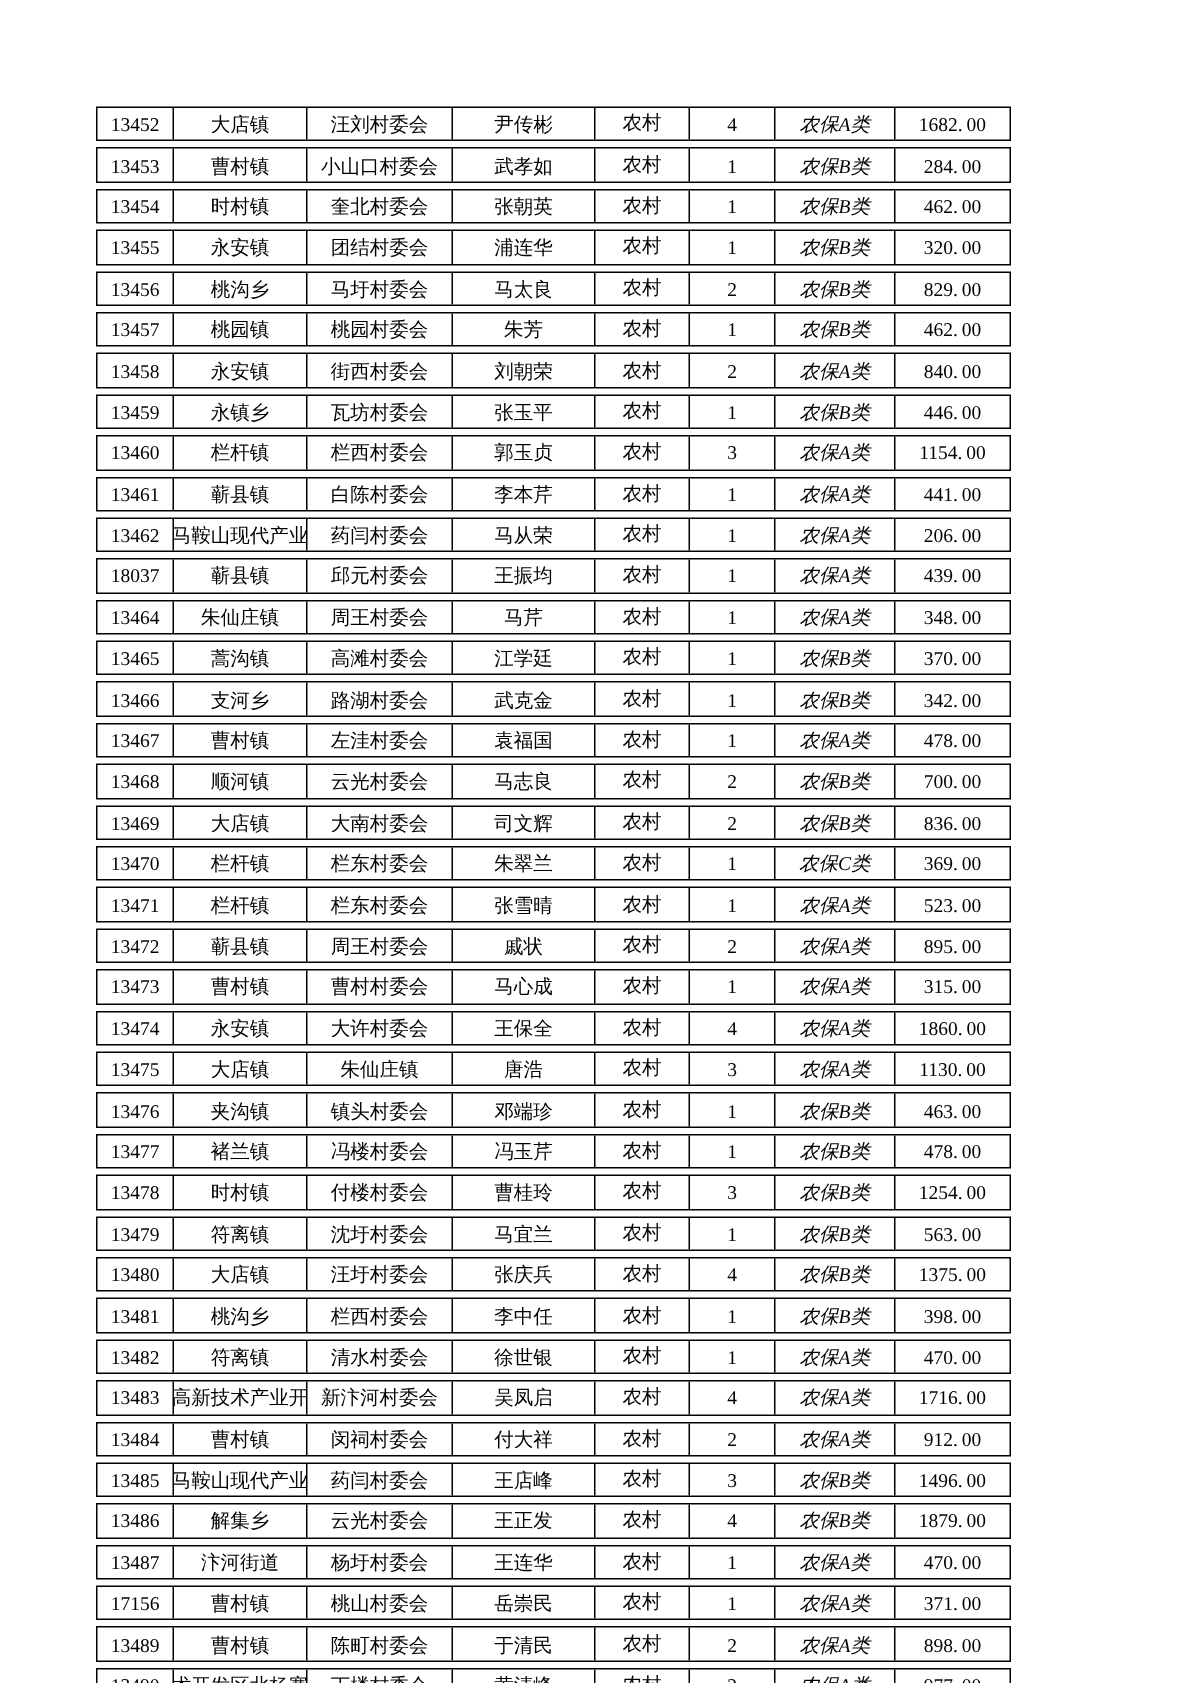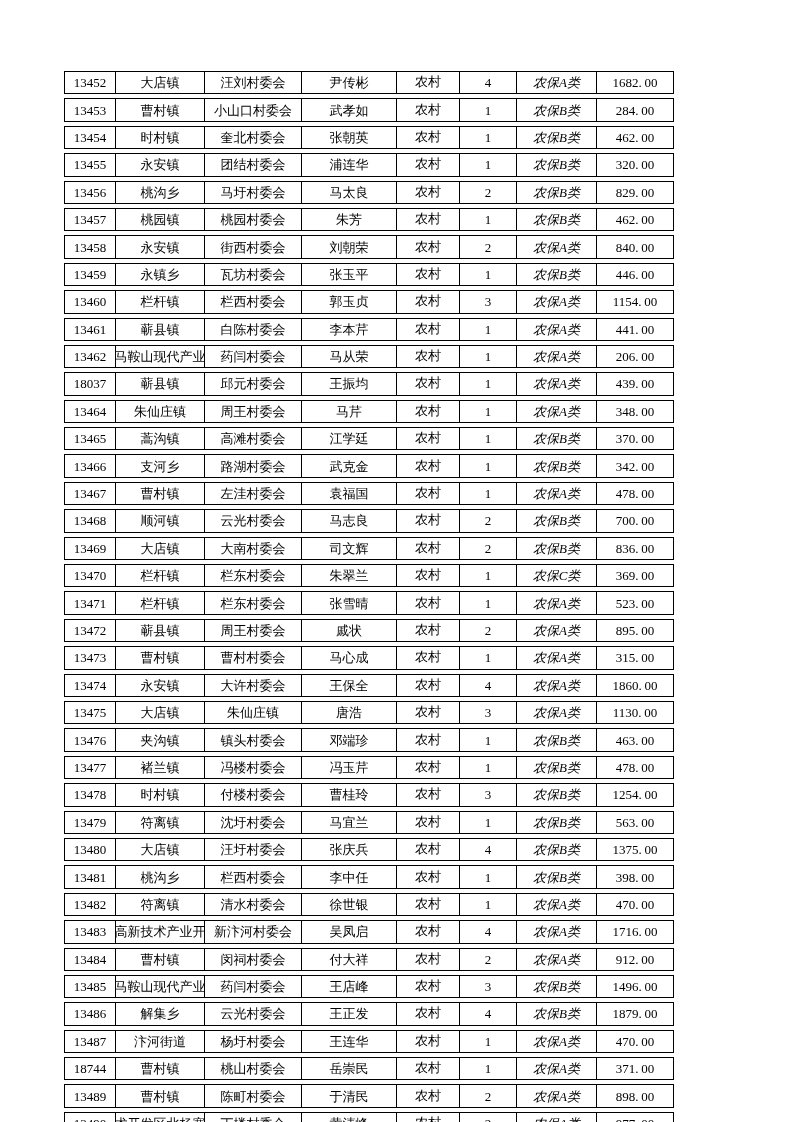--- a/index.html
+++ b/index.html
@@ -443,21 +443,21 @@
     <div class="cell c1">汴河街道</div>
     <div class="cell c2">杨圩村委会</div>
     <div class="cell c3">王连华</div>
     <div class="cell c4">农村</div>
     <div class="cell c5">1</div>
     <div class="cell c6">农保A类</div>
     <div class="cell c7">470. 00</div>
   </div>
 
   <div class="row">
-    <div class="cell c0">18744</div>
+    <div class="cell c0">17156</div>
     <div class="cell c1">曹村镇</div>
     <div class="cell c2">桃山村委会</div>
     <div class="cell c3">岳崇民</div>
     <div class="cell c4">农村</div>
     <div class="cell c5">1</div>
     <div class="cell c6">农保A类</div>
     <div class="cell c7">371. 00</div>
   </div>
 
   <div class="row">

